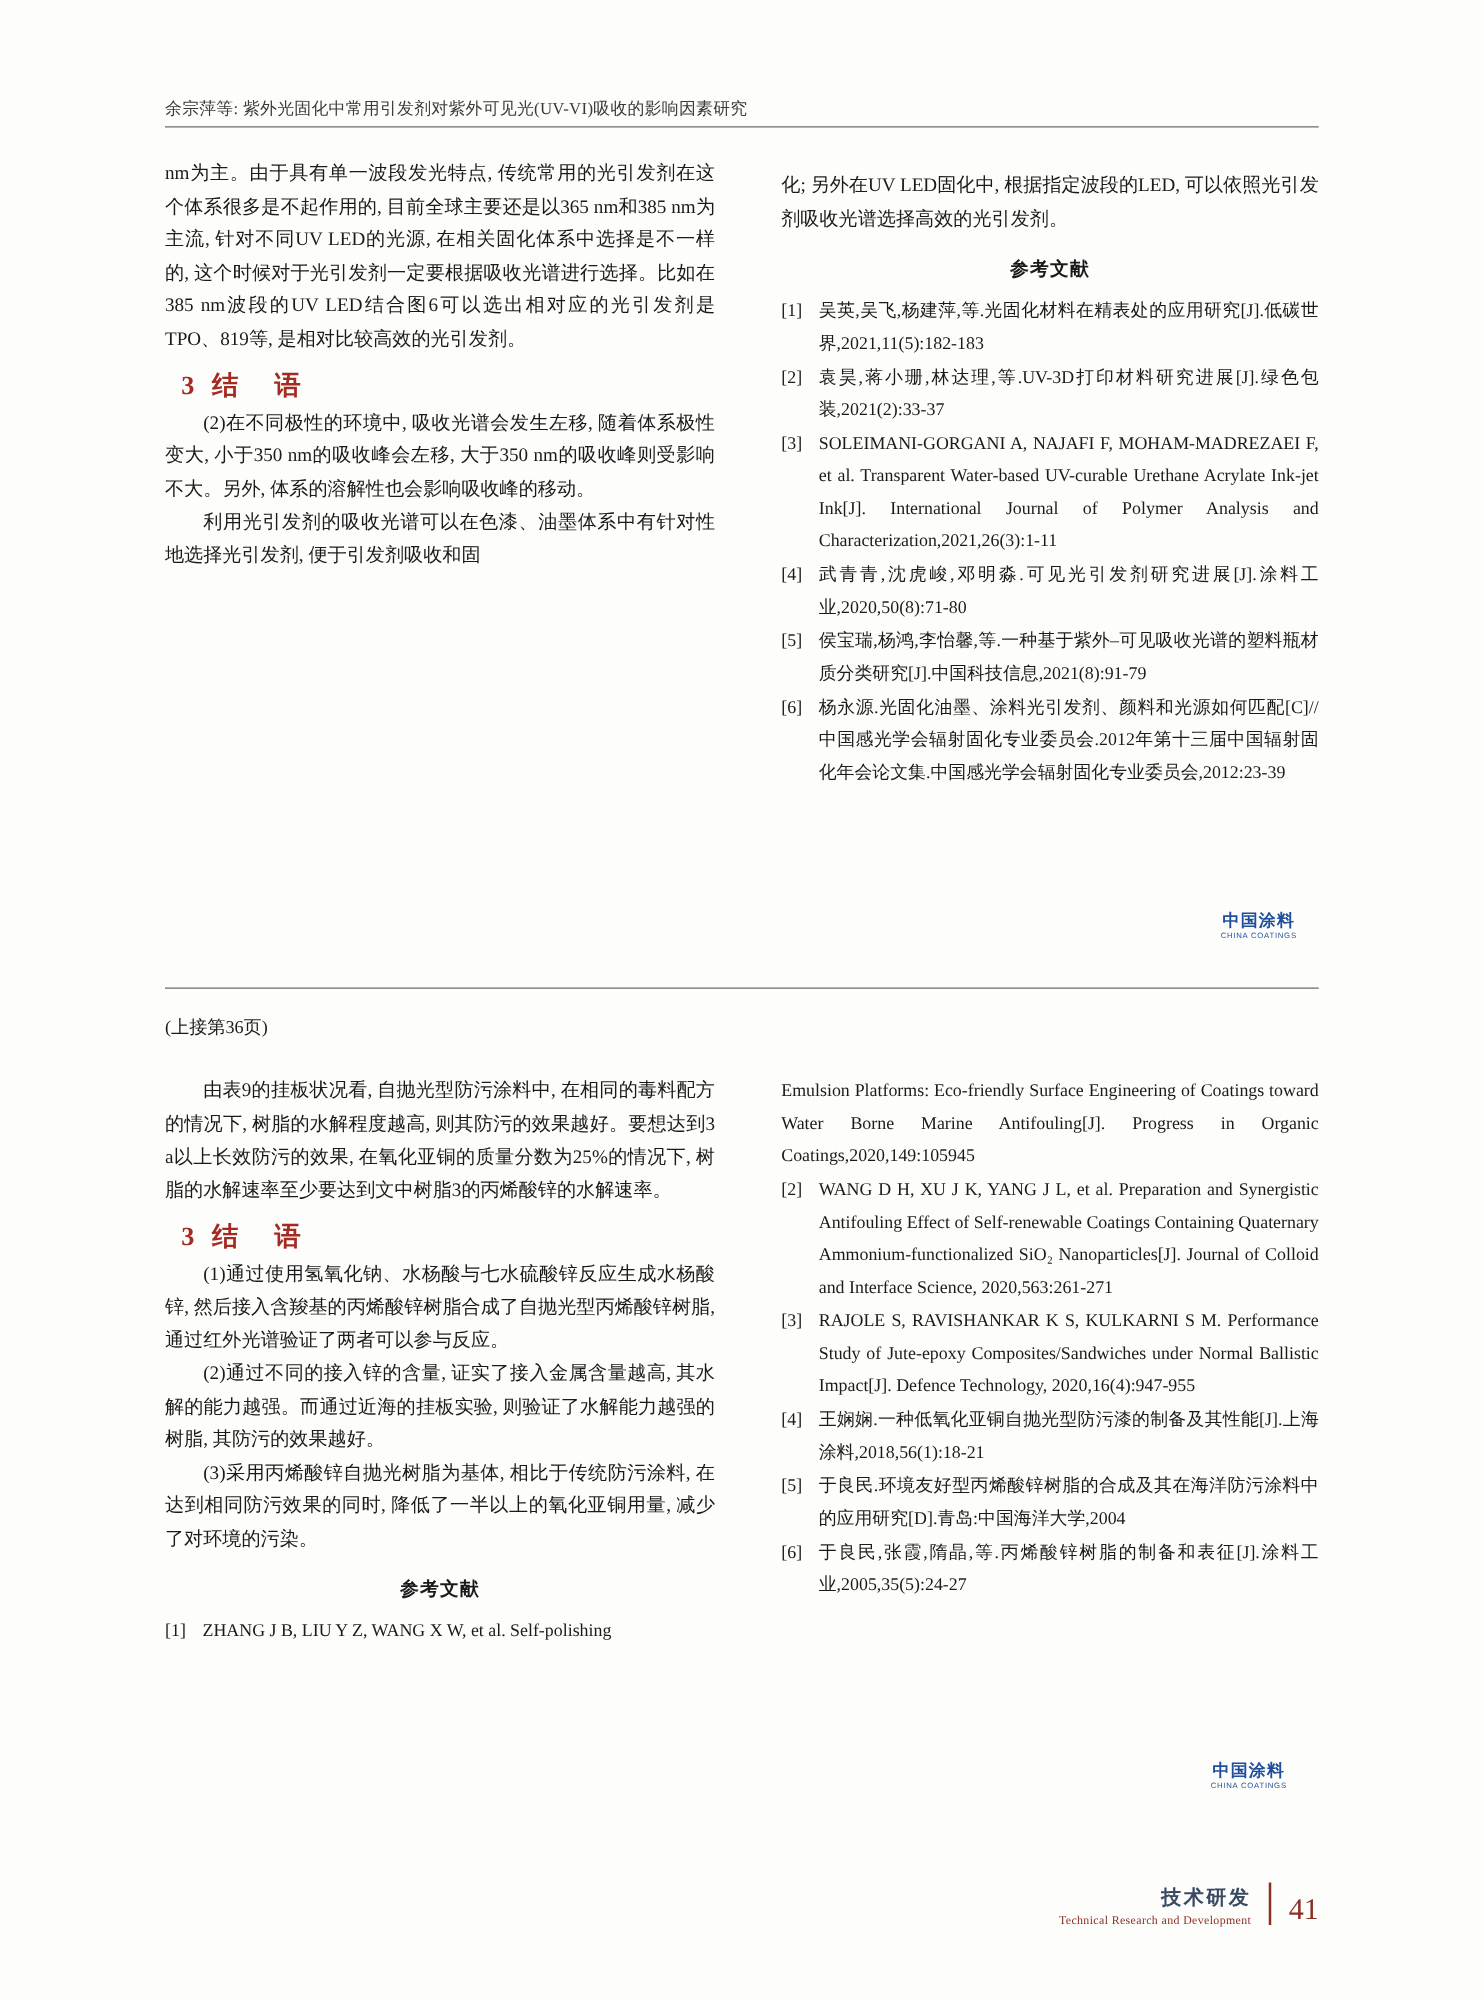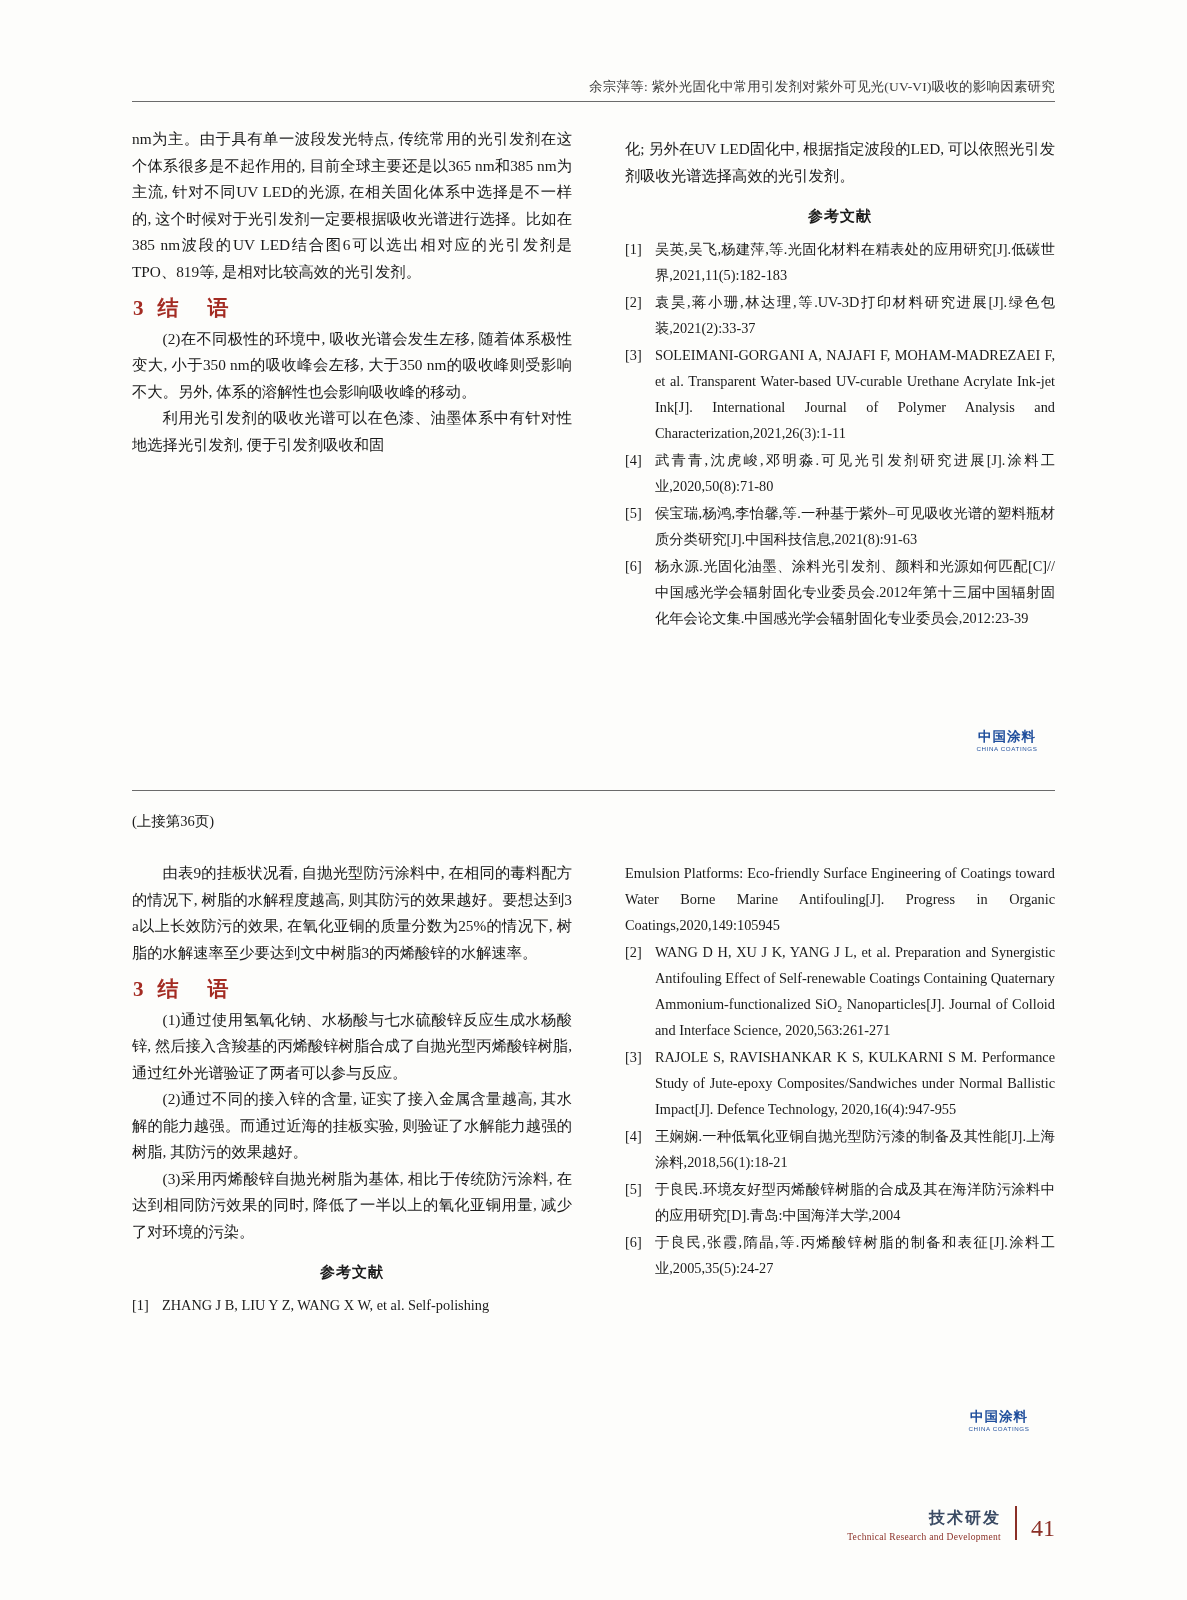--- a/index.html
+++ b/index.html
@@ -21,21 +21,21 @@
     height: 1600px;
     background: #fdfdfb;
   }
 
   
   .running-head {
     position: absolute;
     left: 132px;
     top: 78px;
     width: 923px;
-    text-align: right;
+    text-align: left;
     font-size: 13.5px;
     color: #3a3a3a;
     font-family: "Liberation Serif", serif;
     letter-spacing: 0.2px;
   }
   .rule-top {
     position: absolute;
     left: 132px;
     top: 101px;
     width: 923px;
@@ -56,21 +56,21 @@
   .col-left-b  { left: 132px;  top: 860px; width: 440px; }
   .col-right-b { left: 625px;  top: 860px; width: 430px; }
 
   p { margin: 0; }
   .indent { text-indent: 2em; }
 
   .sec-head {
     font-size: 21px;
     font-weight: bold;
     color: #a32b22;
-    margin: 10px 0 4px 1px;
+    margin: 10px 0 4px 13px;
     letter-spacing: 4px;
     font-family: "Liberation Serif", serif;
   }
   .sec-head .num { margin-right: 14px; letter-spacing: 0; }
 
   .ref-title {
     text-align: center;
     font-weight: bold;
     font-size: 15px;
     margin: 14px 0 6px 0;
@@ -210,21 +210,21 @@
       <div class="ref-item">
         <span class="ref-num">[3]</span>
         <span class="ref-text en">SOLEIMANI-GORGANI A, NAJAFI F, MOHAM-MADREZAEI F, et al. Transparent Water-based UV-curable Urethane Acrylate Ink-jet Ink[J]. International Journal of Polymer Analysis and Characterization,2021,26(3):1-11</span>
       </div>
       <div class="ref-item">
         <span class="ref-num">[4]</span>
         <span class="ref-text">武青青,沈虎峻,邓明淼.可见光引发剂研究进展[J].涂料工业,2020,50(8):71-80</span>
       </div>
       <div class="ref-item">
         <span class="ref-num">[5]</span>
-        <span class="ref-text">侯宝瑞,杨鸿,李怡馨,等.一种基于紫外–可见吸收光谱的塑料瓶材质分类研究[J].中国科技信息,2021(8):91-63</span>
+        <span class="ref-text">侯宝瑞,杨鸿,李怡馨,等.一种基于紫外–可见吸收光谱的塑料瓶材质分类研究[J].中国科技信息,2021(8):91-79</span>
       </div>
       <div class="ref-item">
         <span class="ref-num">[6]</span>
         <span class="ref-text">杨永源.光固化油墨、涂料光引发剂、颜料和光源如何匹配[C]//中国感光学会辐射固化专业委员会.2012年第十三届中国辐射固化年会论文集.中国感光学会辐射固化专业委员会,2012:23-39</span>
       </div>
     </div>
   </div>
 
   <div class="logo logo-a">
     <div class="cn">中国涂料</div>

